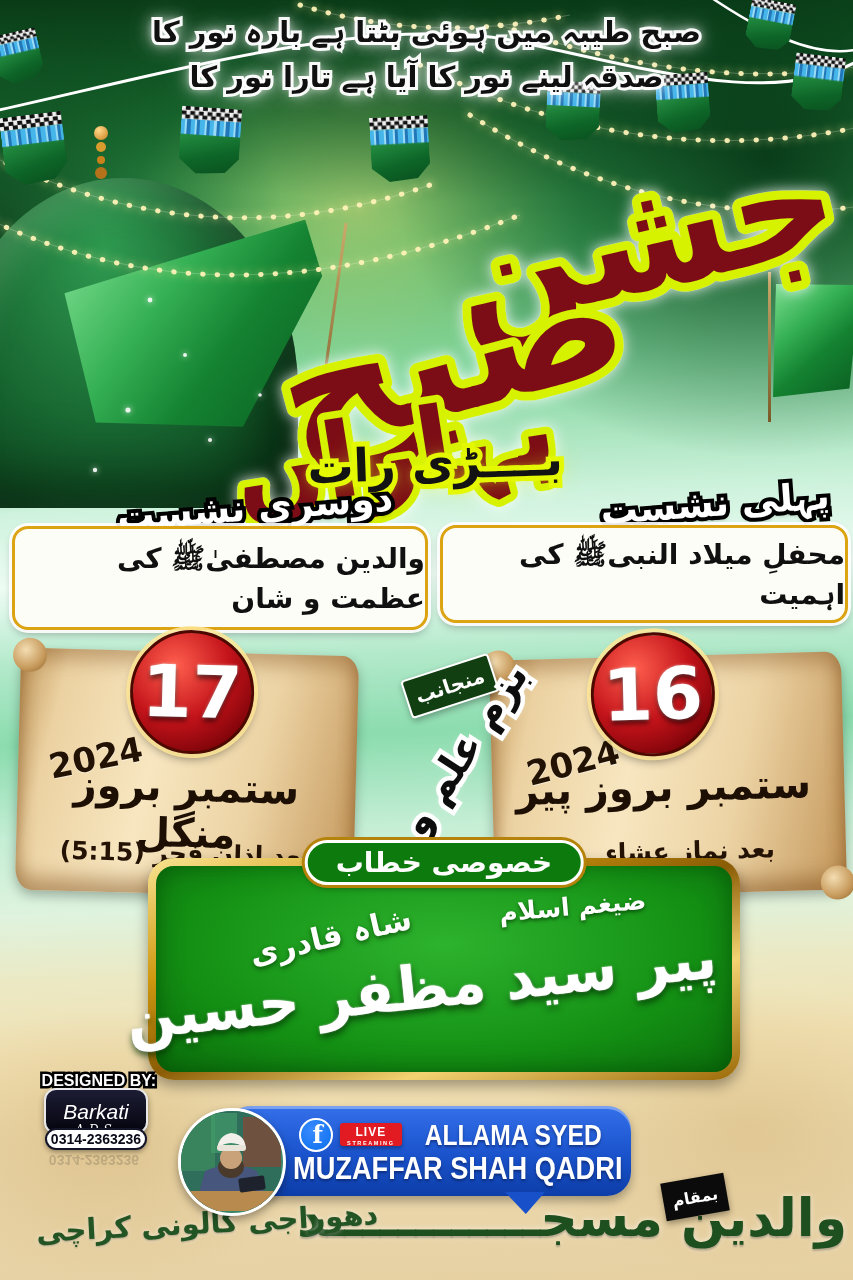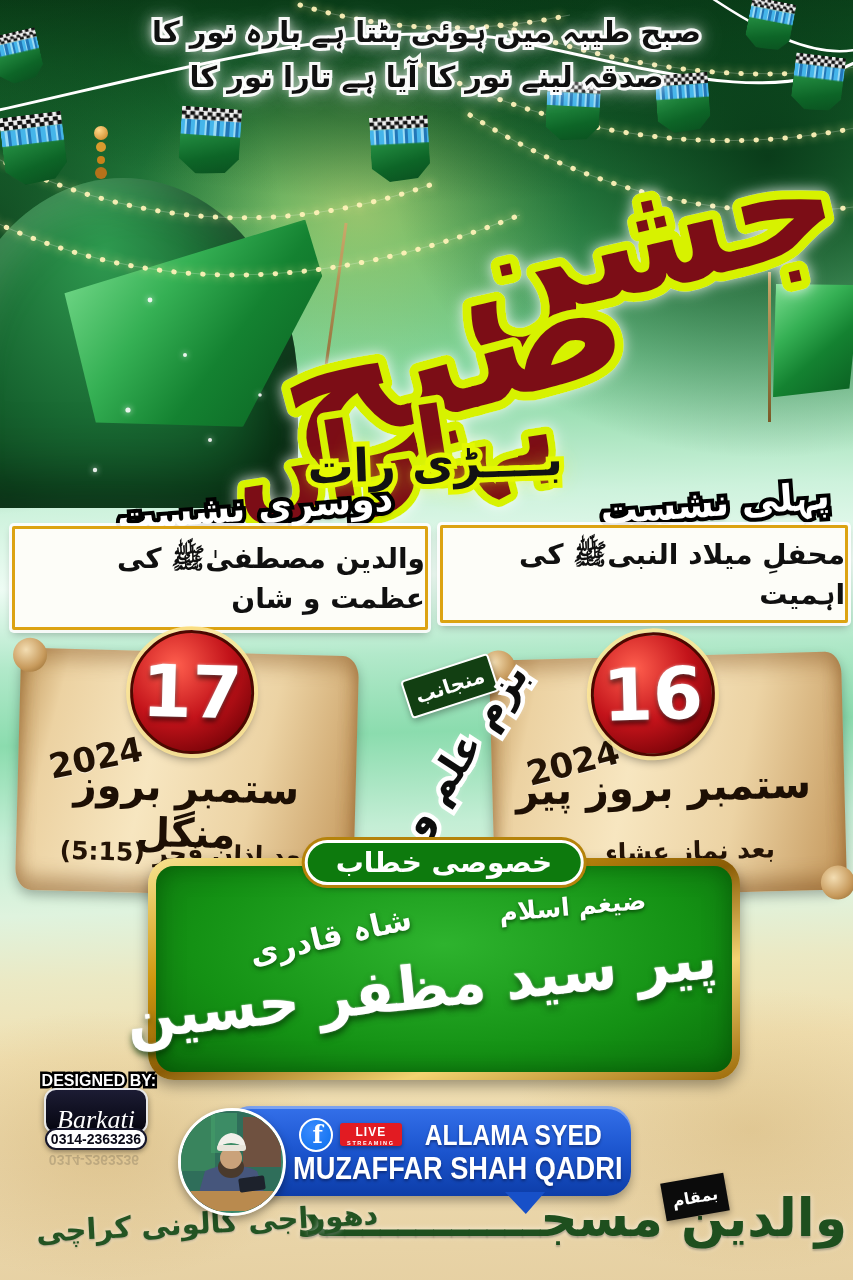--- a/index.html
+++ b/index.html
@@ -57,21 +57,21 @@
   
   .subtitle{position:absolute;left:250px;top:436px;width:370px;z-index:3;text-align:center;
     font-size:46px;font-weight:bold;direction:rtl;transform:rotate(-2deg);color:#131313;}
   .subtitle .b{color:#131313;-webkit-text-stroke:10px #e4f802;
     text-shadow:0 0 10px rgba(234,255,40,.95),0 0 22px rgba(234,255,40,.8);}
   
   .sess-head{position:absolute;z-index:4;text-align:center;font-size:37px;font-weight:bold;
     direction:rtl;color:#fff;}
   .sess-head .b{color:#000;-webkit-text-stroke:8px #000;text-shadow:0 3px 5px rgba(0,0,0,.4);}
   .sess-box{position:absolute;z-index:4;background:#fdfdf8;border:3px solid #dca312;
-    border-radius:2px;box-shadow:0 0 0 3px rgba(255,255,255,.9),0 4px 8px rgba(0,0,0,.28);
+    border-radius:16px;box-shadow:0 0 0 3px rgba(255,255,255,.9),0 4px 8px rgba(0,0,0,.28);
     display:flex;align-items:center;justify-content:center;direction:rtl;
     font-size:28px;font-weight:bold;color:#101010;}
   
   .scroll{position:absolute;z-index:4;border-radius:16px/22px;
     background:linear-gradient(103deg,#c39a5e 0%,#ecd2a2 13%,#f7e6c0 40%,#ecd3a4 68%,#c3965a 100%);
     box-shadow:inset 0 12px 18px rgba(120,70,20,.35),inset 0 -14px 18px rgba(120,70,20,.42),
       0 5px 12px rgba(0,0,0,.28);}
   .scroll::before,.scroll::after{content:"";position:absolute;width:34px;height:34px;border-radius:50%;
     background:radial-gradient(circle at 38% 35%,#f3ddb2,#c79a5c 60%,#8a6228);}
   .scroll::before{left:-8px;top:-10px;}
@@ -115,22 +115,22 @@
   .panel-name{position:absolute;left:0;right:0;top:84px;text-align:center;color:#fff;
     font-size:60px;font-weight:bold;direction:rtl;transform:rotate(-6deg) scaleX(.95);
     text-shadow:0 4px 8px rgba(0,45,0,.75),0 0 2px #fff;white-space:nowrap;}
   
   .des-label{position:absolute;left:34px;top:1072px;width:122px;z-index:5;text-align:right;
     font-family:"Liberation Sans",sans-serif;font-size:16px;font-weight:bold;color:#fff;}
   .des-label .b{color:#000;-webkit-text-stroke:5px #000;}
   .des-card{position:absolute;left:44px;top:1088px;width:100px;height:42px;z-index:5;
     background:linear-gradient(#1c1c34,#05050f);border:2px solid #e8e8e8;border-radius:12px;
     text-align:center;box-shadow:0 3px 6px rgba(0,0,0,.4);}
-  .des-brand{font-family:Liberation Serif, serif;font-style:italic;font-size:26px;color:#fff;
-    line-height:24px;margin-top:18px;}
+  .des-brand{font-family:Liberation Sans, sans-serif;font-style:italic;font-size:21px;color:#fff;
+    line-height:24px;margin-top:10px;}
   .des-sub{font-family:"DejaVu Serif",serif;font-style:italic;font-size:12px;color:#fff;
     letter-spacing:5px;line-height:12px;}
   .des-phone{position:absolute;left:45px;top:1128px;width:98px;z-index:6;background:#fff;
     border:2px solid #15152a;border-radius:11px;text-align:center;
     font-family:"Liberation Sans",sans-serif;font-size:14px;font-weight:bold;color:#0a0a18;
     padding:1px 0;box-shadow:0 2px 5px rgba(0,0,0,.35);}
   .des-refl{position:absolute;left:45px;top:1152px;width:98px;z-index:5;text-align:center;
     font-family:"Liberation Sans",sans-serif;font-size:14px;font-weight:bold;color:#222;
     transform:scaleY(-1);opacity:.18;}
   

